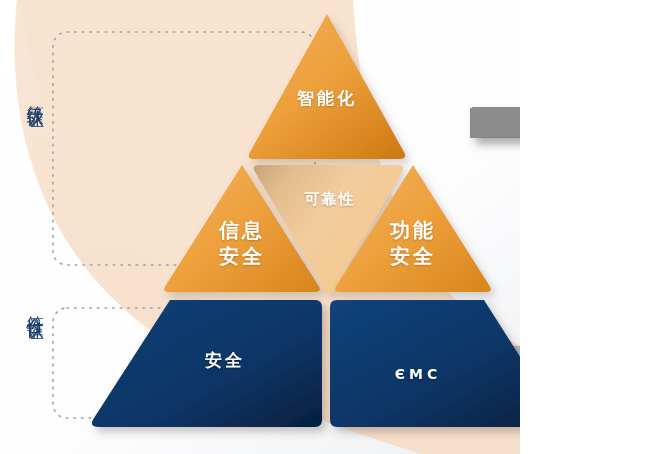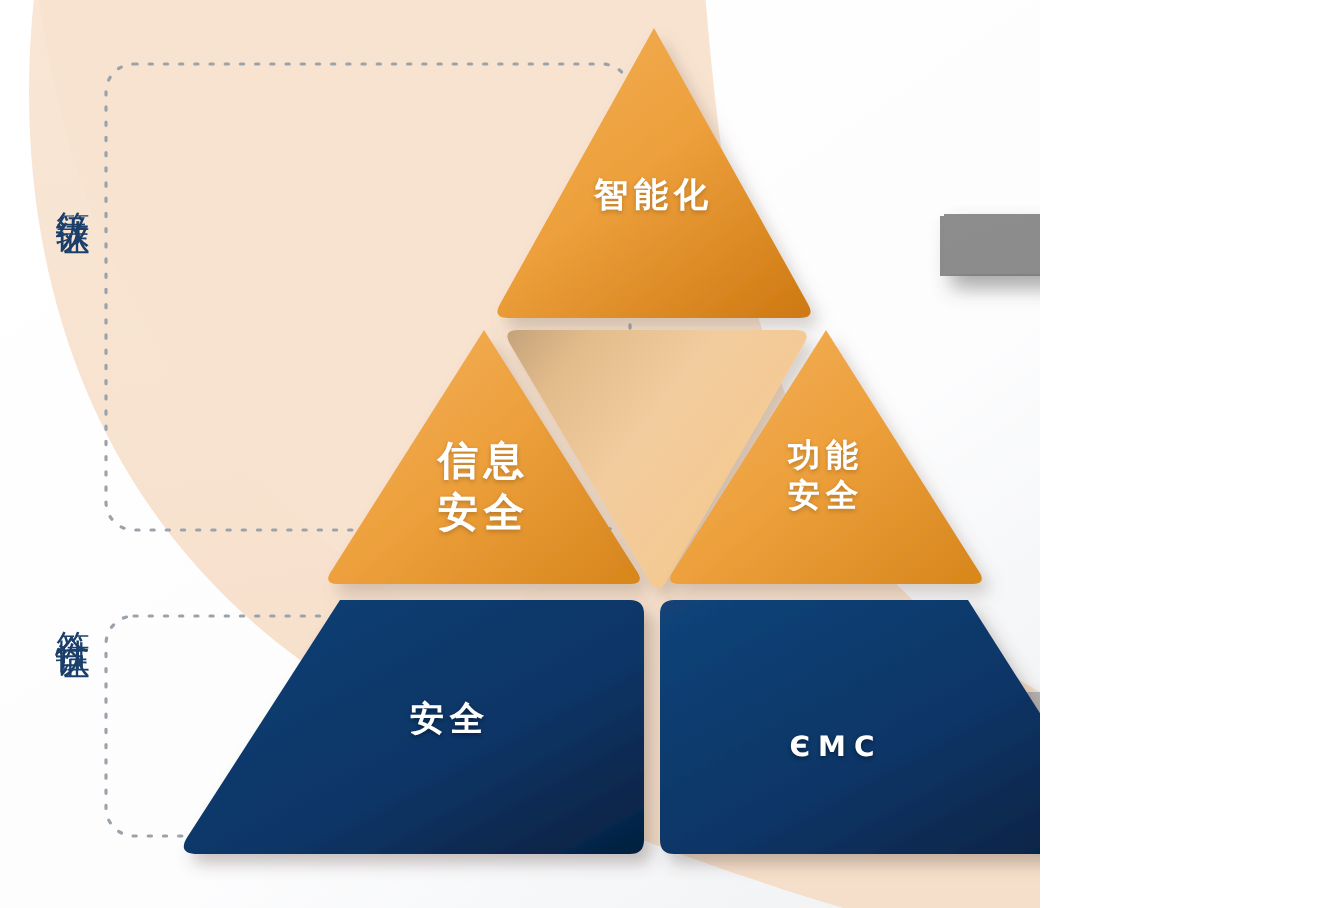--- a/index.html
+++ b/index.html
@@ -47,21 +47,21 @@
     white-space: pre-line;
     line-height: 1.28;
     letter-spacing: 3px;
     text-shadow: 0 1px 2px rgba(90,60,20,0.35);
     font-family: "DejaVu Sans", "Liberation Sans", sans-serif;
     pointer-events: none;
   }
   .t-top      { left: 277px; top: 88px;  width: 100px; font-size: 17px; }
   .t-left     { left: 200px; top: 218px; width: 84px;  font-size: 20px; }
   .t-mid      { left: 285px; top: 190px; width: 90px;  font-size: 15px; letter-spacing:2px; }
-  .t-right    { left: 371px; top: 218px; width: 84px;  font-size: 16px; }
+  .t-right    { left: 371px; top: 218px; width: 84px;  font-size: 20px; }
   .t-bl       { left: 180px; top: 350px; width: 90px;  font-size: 17px; text-shadow: 0 1px 2px rgba(0,0,0,0.4); }
   .t-br       { left: 368px; top: 366px; width: 100px; font-size: 14px; letter-spacing: 4px; text-shadow: 0 1px 2px rgba(0,0,0,0.4); }
 </style>
 </head>
 <body>
 
 <div id="stage">
 
   <svg id="bg-svg" viewBox="0 0 660 454">
     <defs>
@@ -196,20 +196,21 @@
 
   <div class="vlabel" id="label-grade">等级认证</div>
 
   <div class="vlabel" id="label-compliance">符合性认证</div>
 
   <div class="shape-text t-top">智能化</div>
 
   <div class="shape-text t-left">信息
 安全</div>
 
+  <div class="shape-text t-mid">可靠性</div>
 
   <div class="shape-text t-right">功能
 安全</div>
 
   <div class="shape-text t-bl">安全</div>
 
   <div class="shape-text t-br">ЄMC</div>
 
 </div>
 

